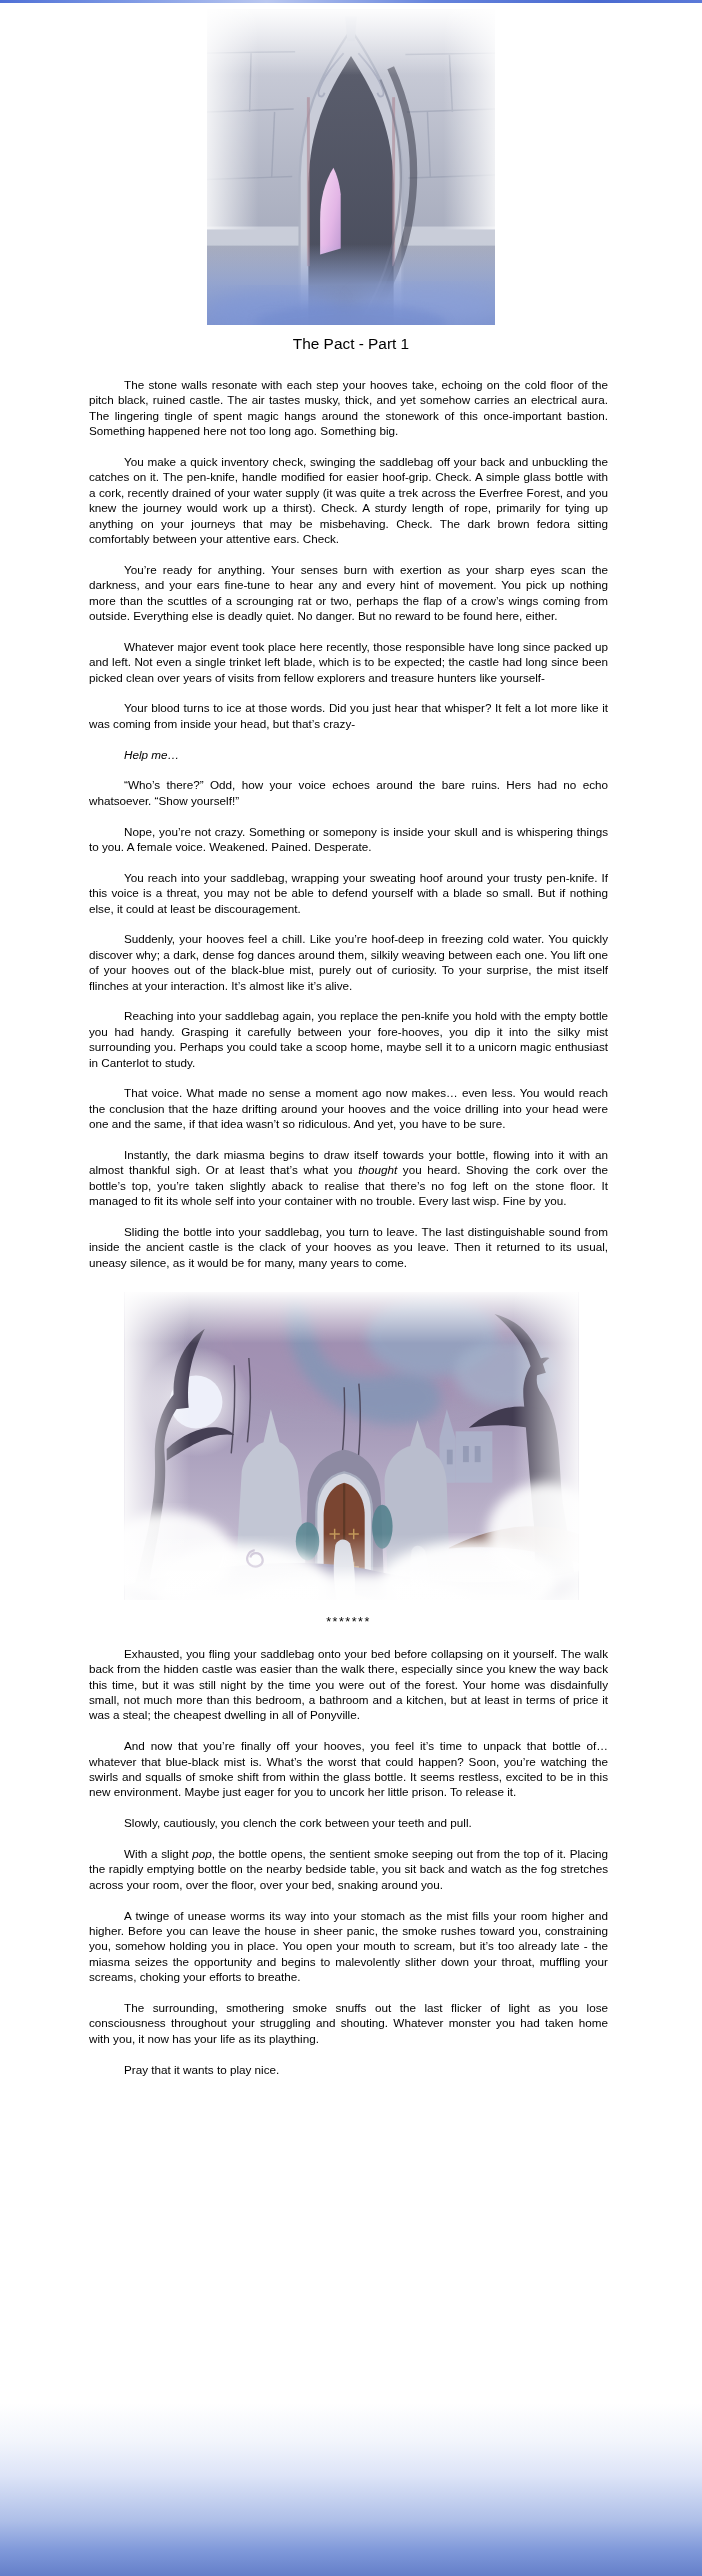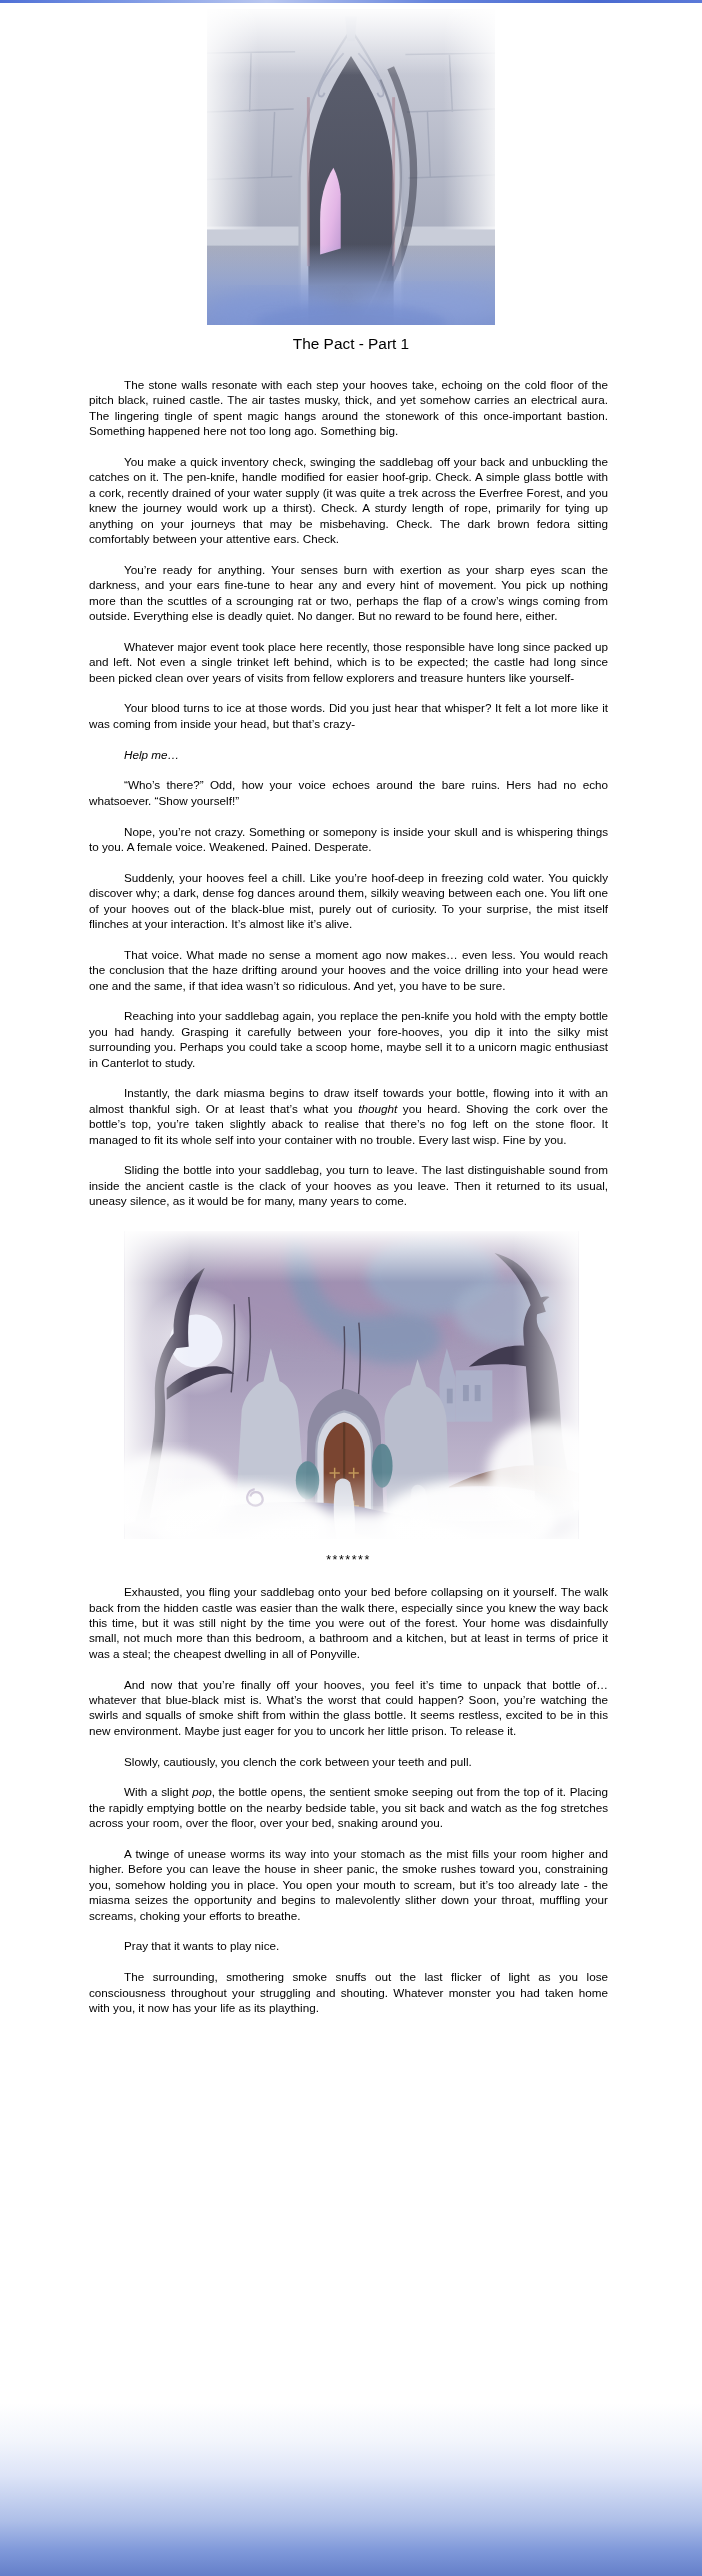--- a/index.html
+++ b/index.html
@@ -115,28 +115,29 @@
     </svg>
   </div>
 
   <h1 class="title">The Pact - Part 1</h1>
 
   <div class="column">
     <div id="story-part1">
         <p class="para"><span>The stone walls resonate with each step your hooves take, echoing on the cold floor of the pitch black, ruined castle. The air tastes musky, thick, and yet somehow carries an electrical aura. The lingering tingle of spent magic hangs around the stonework of this once-important bastion. Something happened here not too long ago. Something big.</span></p>
         <p class="para"><span>You make a quick inventory check, swinging the saddlebag off your back and unbuckling the catches on it. The pen-knife, handle modified for easier hoof-grip. Check. A simple glass bottle with a cork, recently drained of your water supply (it was quite a trek across the Everfree Forest, and you knew the journey would work up a thirst). Check. A sturdy length of rope, primarily for tying up anything on your journeys that may be misbehaving. Check. The dark brown fedora sitting comfortably between your attentive ears. Check.</span></p>
         <p class="para"><span>You’re ready for anything. Your senses burn with exertion as your sharp eyes scan the darkness, and your ears fine-tune to hear any and every hint of movement. You pick up nothing more than the scuttles of a scrounging rat or two, perhaps the flap of a crow’s wings coming from outside. Everything else is deadly quiet. No danger. But no reward to be found here, either.</span></p>
-        <p class="para"><span>Whatever major event took place here recently, those responsible have long since packed up and left. Not even a single trinket left behind, which is to be expected; the castle had long since been picked clean over years of visits from fellow explorers and treasure hunters like yourself-</span></p>
+        <p class="para"><span>Whatever major event took place here recently, those responsible have long since packed up and left. Not even a single trinket left blade, which is to be expected; the castle had long since been picked clean over years of visits from fellow explorers and treasure hunters like yourself-</span></p>
         <p class="para"><span>Your blood turns to ice at those words. Did you just hear that whisper? It felt a lot more like it was coming from inside your head, but that’s crazy-</span></p>
         <p class="para italic"><i>Help me…</i></p>
         <p class="para"><span>“Who’s there?” Odd, how your voice echoes around the bare ruins. Hers had no echo whatsoever. “Show yourself!”</span></p>
         <p class="para"><span>Nope, you’re not crazy. Something or somepony is inside your skull and is whispering things to you. A female voice. Weakened. Pained. Desperate.</span></p>
+        <p class="para"><span>You reach into your saddlebag, wrapping your sweating hoof around your trusty pen-knife. If this voice is a threat, you may not be able to defend yourself with a blade so small. But if nothing else, it could at least be discouragement.</span></p>
         <p class="para"><span>Suddenly, your hooves feel a chill. Like you’re hoof-deep in freezing cold water. You quickly discover why; a dark, dense fog dances around them, silkily weaving between each one. You lift one of your hooves out of the black-blue mist, purely out of curiosity. To your surprise, the mist itself flinches at your interaction. It’s almost like it’s alive.</span></p>
+        <p class="para"><span>Reaching into your saddlebag again, you replace the pen-knife you hold with the empty bottle you had handy. Grasping it carefully between your fore-hooves, you dip it into the silky mist surrounding you. Perhaps you could take a scoop home, maybe sell it to a unicorn magic enthusiast in Canterlot to study.</span></p>
         <p class="para"><span>That voice. What made no sense a moment ago now makes… even less. You would reach the conclusion that the haze drifting around your hooves and the voice drilling into your head were one and the same, if that idea wasn’t so ridiculous. And yet, you have to be sure.</span></p>
-        <p class="para"><span>Reaching into your saddlebag again, you replace the pen-knife you hold with the empty bottle you had handy. Grasping it carefully between your fore-hooves, you dip it into the silky mist surrounding you. Perhaps you could take a scoop home, maybe sell it to a unicorn magic enthusiast in Canterlot to study.</span></p>
         <p class="para"><span>Instantly, the dark miasma begins to draw itself towards your bottle, flowing into it with an almost thankful sigh. Or at least that’s what you </span><i>thought</i><span> you heard. Shoving the cork over the bottle’s top, you’re taken slightly aback to realise that there’s no fog left on the stone floor. It managed to fit its whole self into your container with no trouble. Every last wisp. Fine by you.</span></p>
         <p class="para"><span>Sliding the bottle into your saddlebag, you turn to leave. The last distinguishable sound from inside the ancient castle is the clack of your hooves as you leave. Then it returned to its usual, uneasy silence, as it would be for many, many years to come.</span></p>
       </div>
   </div>
 
   <div class="illus-wrap illus-mid">
     <svg width="455" height="308" viewBox="0 0 620 420">
       <defs>
         <linearGradient id="skyG" x1="0" y1="0" x2="0" y2="1">
           <stop offset="0" stop-color="#968daa"></stop>
@@ -256,20 +257,20 @@
   </div>
 
   <div class="column">
     <p class="para separator">*******</p>
     <div id="story-part2">
         <p class="para"><span>Exhausted, you fling your saddlebag onto your bed before collapsing on it yourself. The walk back from the hidden castle was easier than the walk there, especially since you knew the way back this time, but it was still night by the time you were out of the forest. Your home was disdainfully small, not much more than this bedroom, a bathroom and a kitchen, but at least in terms of price it was a steal; the cheapest dwelling in all of Ponyville.</span></p>
         <p class="para"><span>And now that you’re finally off your hooves, you feel it’s time to unpack that bottle of… whatever that blue-black mist is. What’s the worst that could happen? Soon, you’re watching the swirls and squalls of smoke shift from within the glass bottle. It seems restless, excited to be in this new environment. Maybe just eager for you to uncork her little prison. To release it.</span></p>
         <p class="para"><span>Slowly, cautiously, you clench the cork between your teeth and pull.</span></p>
         <p class="para"><span>With a slight </span><i>pop</i><span>, the bottle opens, the sentient smoke seeping out from the top of it. Placing the rapidly emptying bottle on the nearby bedside table, you sit back and watch as the fog stretches across your room, over the floor, over your bed, snaking around you.</span></p>
         <p class="para"><span>A twinge of unease worms its way into your stomach as the mist fills your room higher and higher. Before you can leave the house in sheer panic, the smoke rushes toward you, constraining you, somehow holding you in place. You open your mouth to scream, but it’s too already late - the miasma seizes the opportunity and begins to malevolently slither down your throat, muffling your screams, choking your efforts to breathe.</span></p>
+        <p class="para"><span>The surrounding, smothering smoke snuffs out the last flicker of light as you lose consciousness throughout your struggling and shouting. Whatever monster you had taken home with you, it now has your life as its plaything.</span></p>
         <p class="para"><span>Pray that it wants to play nice.</span></p>
-        <p class="para"><span>The surrounding, smothering smoke snuffs out the last flicker of light as you lose consciousness throughout your struggling and shouting. Whatever monster you had taken home with you, it now has your life as its plaything.</span></p>
       </div>
   </div>
 
   <div class="footer-gradient"></div>
 </div>
 
 
 </body></html>

